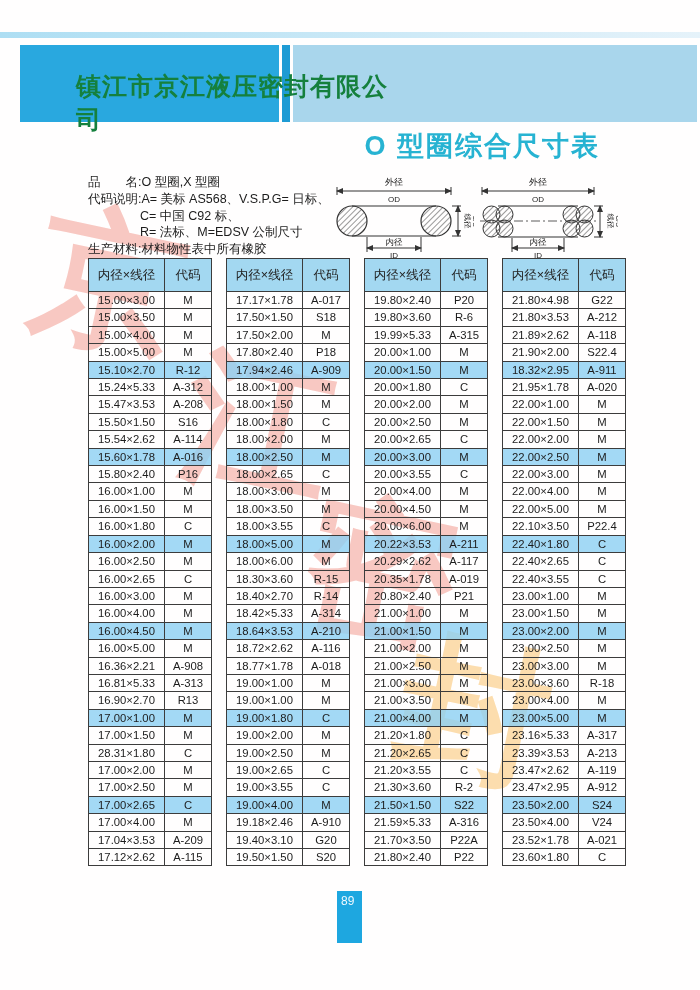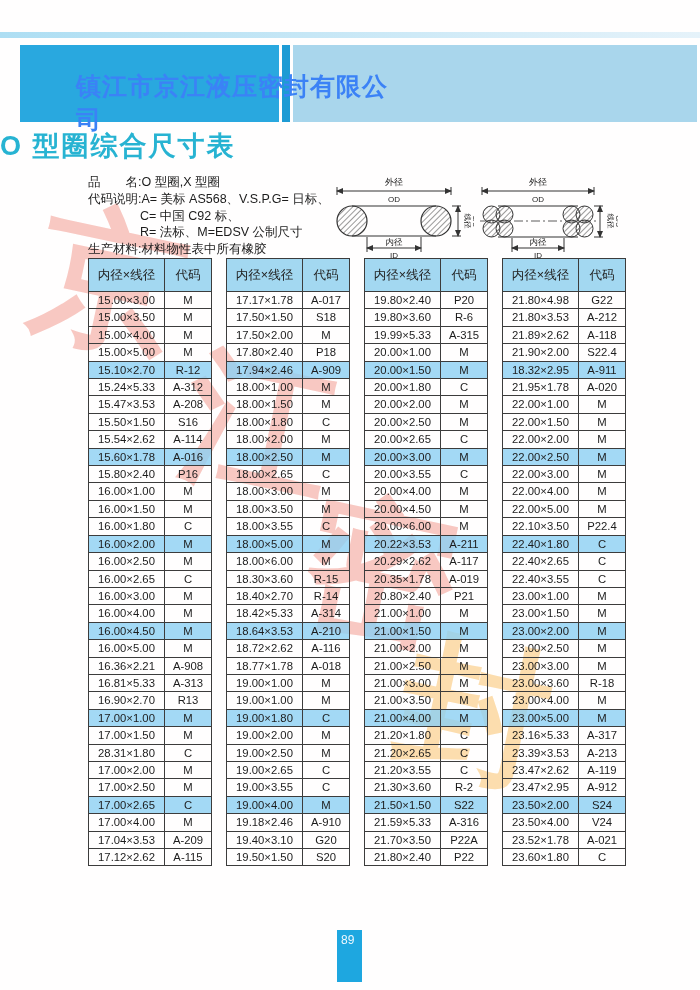--- a/index.html
+++ b/index.html
@@ -8,25 +8,25 @@
 
   
   .top-strip{position:absolute;left:0;top:32px;width:700px;height:6px;
     background:linear-gradient(90deg,rgba(41,170,225,.38),rgba(170,215,240,.30));}
 
   
   .hdr-dark{position:absolute;left:20px;top:45px;width:259px;height:77px;background:#29A8DF;}
   .hdr-sep{position:absolute;left:282px;top:45px;width:8px;height:77px;background:#1E9BD4;}
   .hdr-light{position:absolute;left:293px;top:45px;width:404px;height:77px;background:#A9D6EC;}
   .company{position:absolute;left:76px;top:70px;width:320px;font-family:"DejaVu Serif","Liberation Serif",serif;
-    font-size:25px;font-weight:bold;color:#3b82f6;letter-spacing:1px;z-index:3;}
+    font-size:25px;font-weight:bold;color:#15803d;letter-spacing:1px;z-index:3;}
   .section{position:absolute;left:462px;top:74px;font-family:"DejaVu Serif","Liberation Serif",serif;
     font-size:29px;font-weight:bold;color:#1F9FD6;letter-spacing:16px;z-index:3;white-space:nowrap;}
 
-  .title{position:absolute;left:0;top:128px;width:600px;text-align:left;
+  .title{position:absolute;left:0;top:128px;width:600px;text-align:right;
     font-size:27px;font-weight:bold;color:#27B3D2;letter-spacing:2px;z-index:3;}
 
   .info{position:absolute;left:88px;top:174px;width:270px;font-size:12.5px;line-height:16.8px;z-index:3;}
   .info .indent{padding-left:52px;}
 
   .diag{position:absolute;top:176px;z-index:3;}
   .diag.oring{left:332px;}
   .diag.xring{left:478px;}
 
   
@@ -43,21 +43,21 @@
   .tables{position:absolute;left:88px;top:258px;width:534px;display:flex;gap:14px;z-index:2;}
   table.size{border-collapse:collapse;width:123px;table-layout:fixed;flex:0 0 auto;}
   table.size th,table.size td{border:1px solid #3c3c3c;text-align:center;padding:0;
     overflow:hidden;white-space:nowrap;}
   table.size th{height:32px;background:#A3D8F1;font-size:12.5px;font-weight:normal;color:#222;}
   table.size td{height:16.4px;line-height:16.4px;font-size:11.3px;background:transparent;color:#1c1c1c;}
   table.size col.c-size{width:76px;} table.size col.c-code{width:47px;}
   table.size tr.hl td{background:rgba(140,208,242,.80);}
 
   
-  .pagebox{position:absolute;left:337px;top:891px;width:25px;height:52px;background:#1EA7E0;z-index:3;margin-top:39px;}
+  .pagebox{position:absolute;left:337px;top:891px;width:25px;height:52px;background:#1EA7E0;z-index:3;}
   .pagebox span{display:block;padding:3px 0 0 4px;font-size:12px;color:#eef8fe;}
 
   svg text{font-family:"Liberation Sans","DejaVu Sans",sans-serif;fill:#222;}
 </style>
 </head>
 <body>
 
 <div class="page">
 
   <div class="top-strip"></div>

